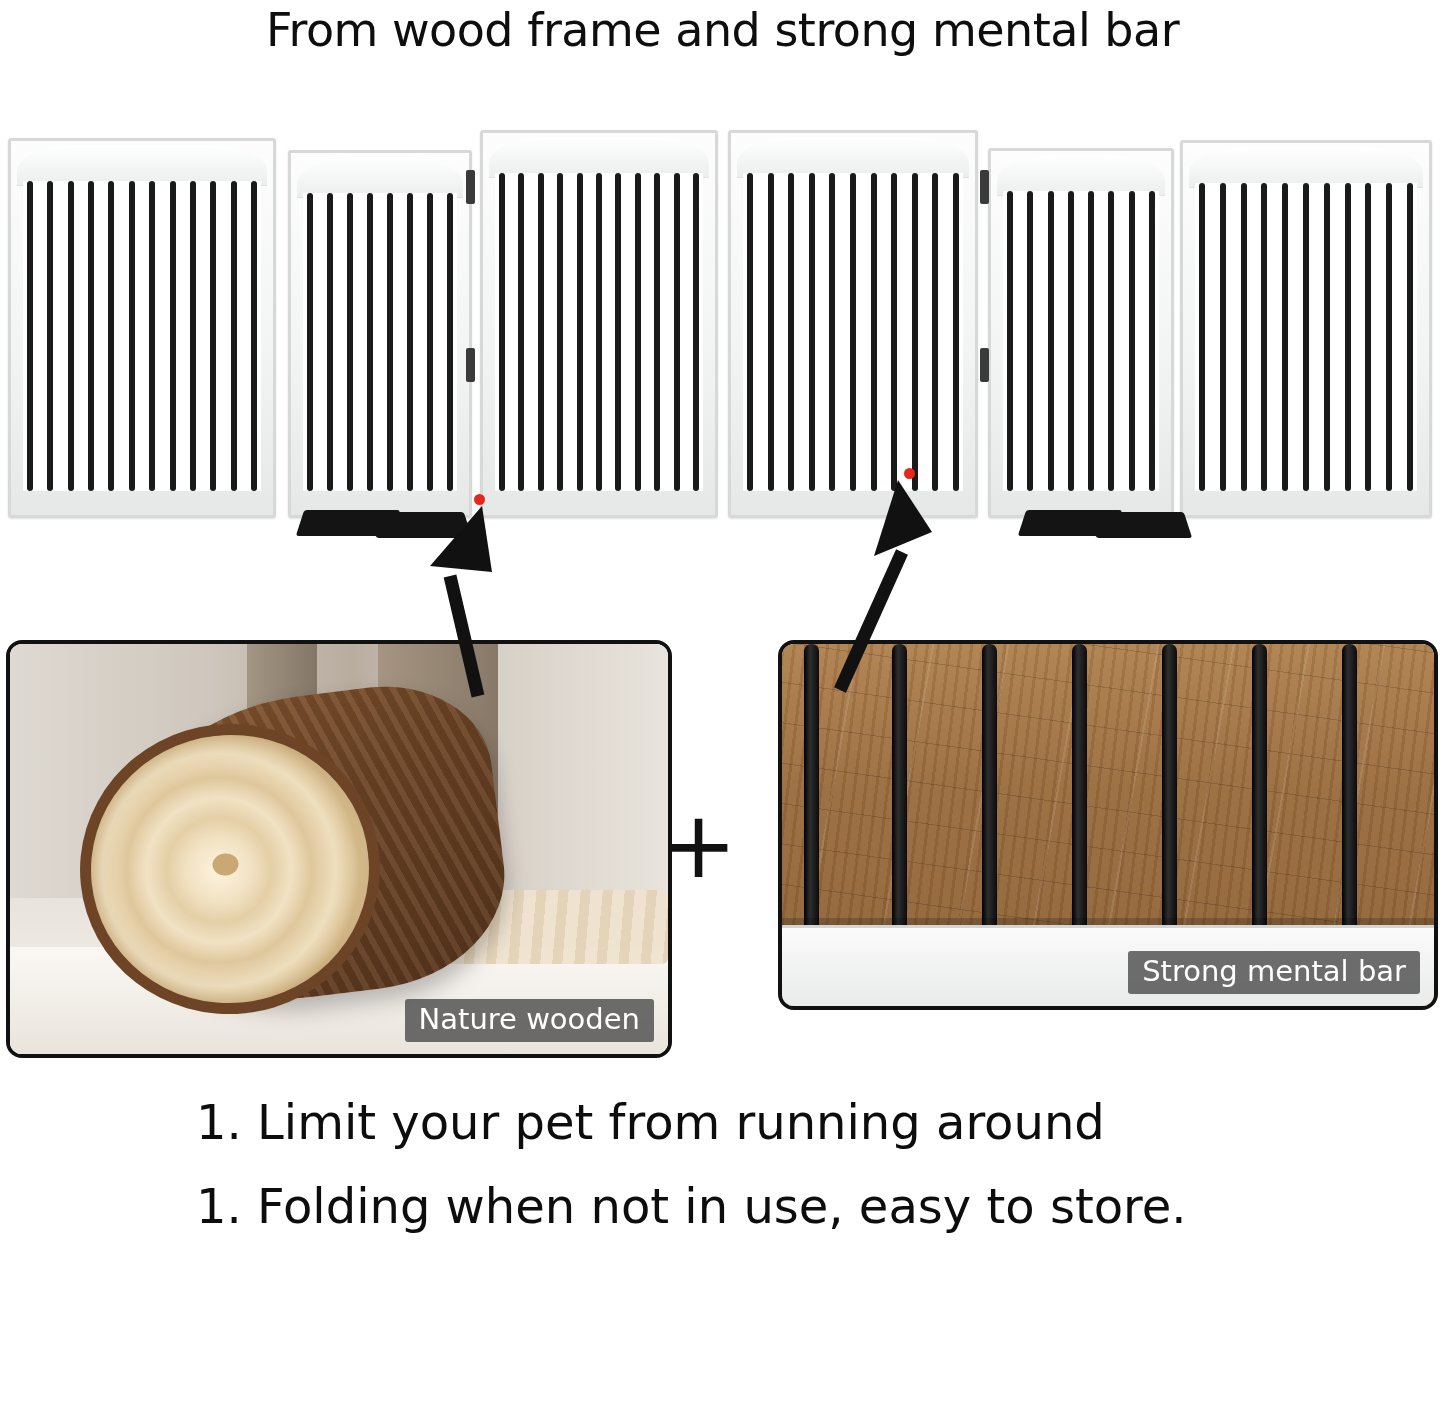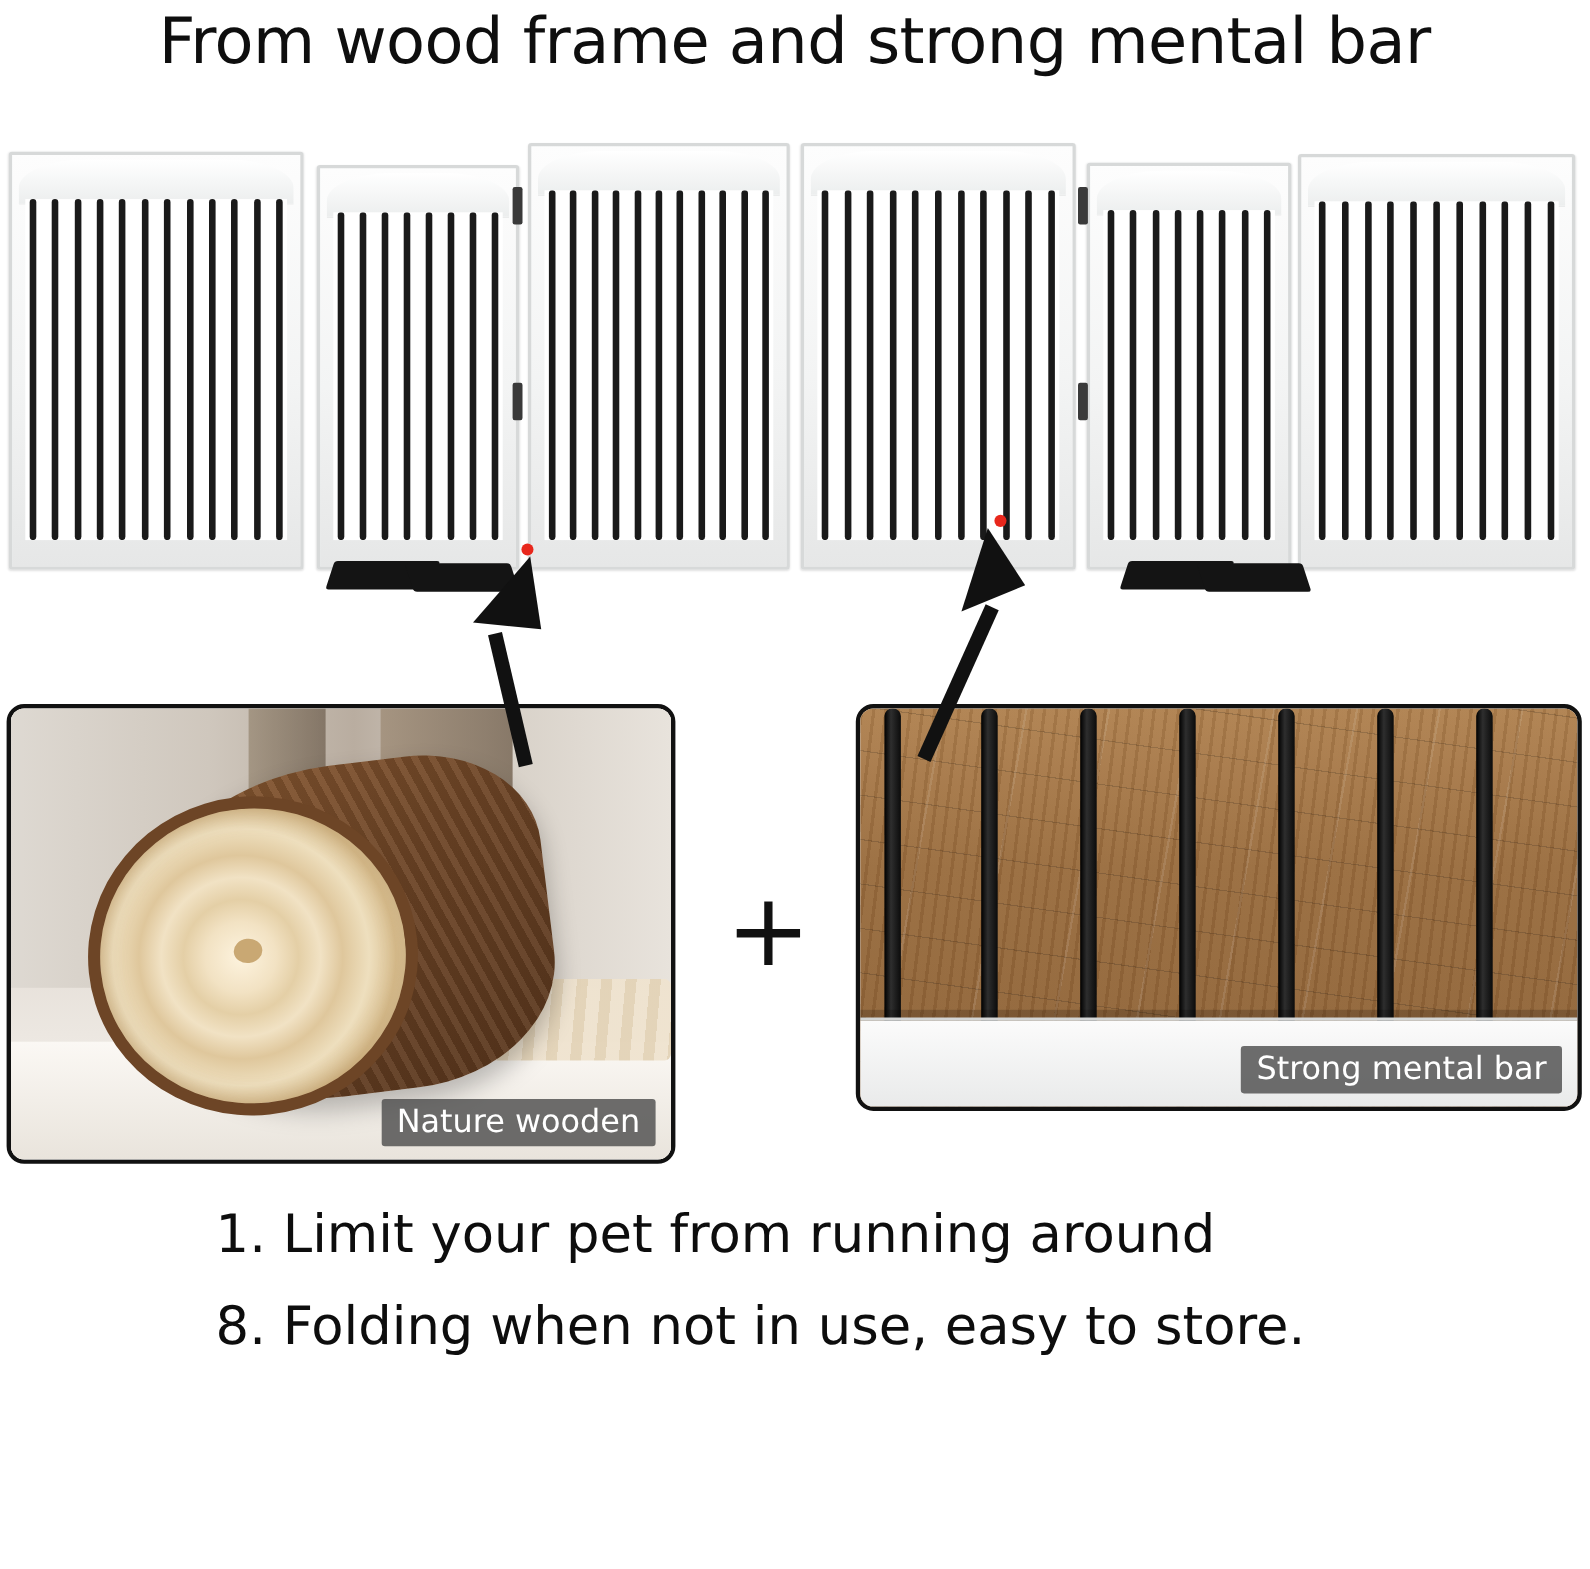--- a/index.html
+++ b/index.html
@@ -16,21 +16,21 @@
     overflow: hidden;
   }
 
   
   .headline {
     position: absolute;
     top: 4px;
     left: 0;
     width: 100%;
     text-align: center;
-    font-size: 58px;
+    font-size: 46px;
     line-height: 1.15;
     font-weight: 400;
     letter-spacing: -0.5px;
     color: #0e0e0e;
   }
 
   
   .hero {
     position: absolute;
     top: 108px;
@@ -124,21 +124,21 @@
   }
 
   
   .card {
     position: absolute;
     border: 4px solid #111111;
     border-radius: 16px;
     overflow: hidden;
     box-sizing: border-box;
   }
-  .card.left  { left: 6px;  top: 640px; width: 608px; height: 418px; }
+  .card.left  { left: 6px;  top: 640px; width: 666px; height: 418px; }
   .card.right { left: 778px; top: 640px; width: 660px; height: 370px; }
 
   .caption {
     position: absolute;
     bottom: 12px;
     right: 14px;
     background: rgba(78,78,78,0.82);
     color: #ffffff;
     font-size: 29px;
     padding: 3px 14px 6px 14px;
@@ -376,14 +376,14 @@
     <div class="bar-v" style="left:470px;"></div>
     <div class="bar-v" style="left:560px;"></div>
     <div class="rail-shadow"></div>
     <div class="rail"></div>
   </div>
   <div class="caption">Strong mental bar</div>
 </div>
 
 <div class="bullets">
   <div class="b">1. Limit your pet from running around</div>
-  <div class="b">8. Folding when not in use, easy to store.</div>
+  <div class="b">1. Folding when not in use, easy to store.</div>
 </div>
 
 </body></html>

